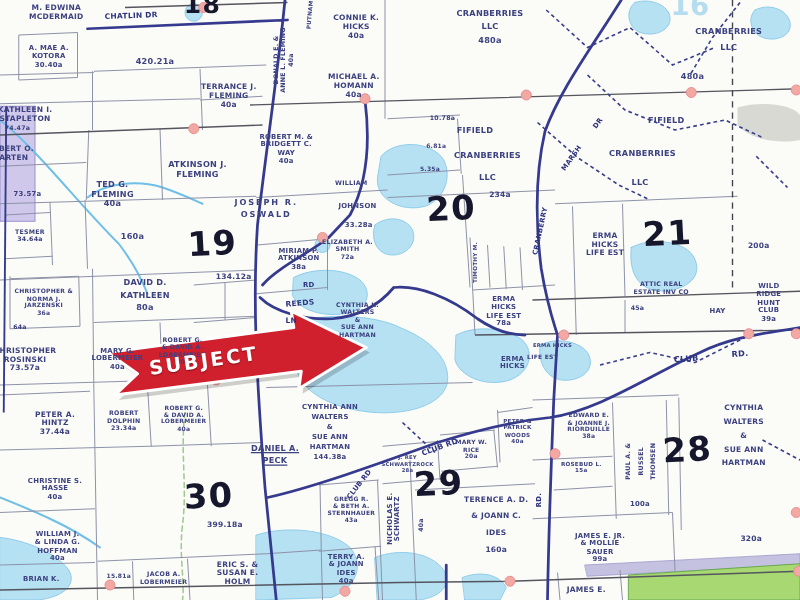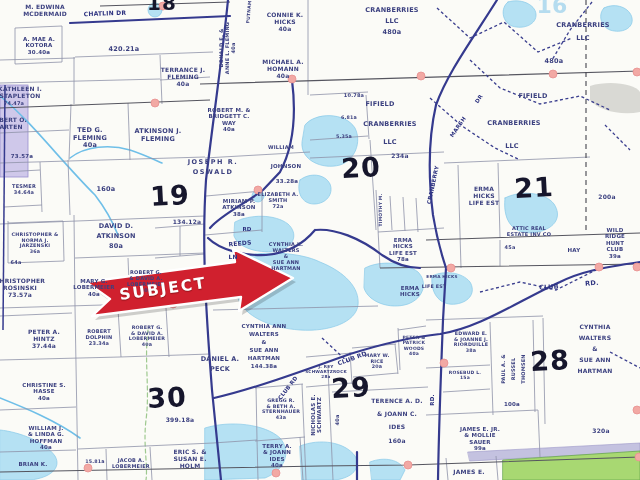--- a/index.html
+++ b/index.html
@@ -160,38 +160,38 @@
       <div class="lbl" style="left: 390px; top: 143px; font-size: 6.5px; transform: translate(-50%, -50%) rotate(0deg);">LLC</div>
       <div class="lbl" style="left: 400px; top: 156px; font-size: 6px; transform: translate(-50%, -50%) rotate(0deg);">234a</div>
       <div class="lbl" style="left: 533px; top: 97px; font-size: 6.5px; transform: translate(-50%, -50%) rotate(0deg);">FIFIELD</div>
       <div class="lbl" style="left: 514px; top: 124px; font-size: 6.5px; transform: translate(-50%, -50%) rotate(0deg);">CRANBERRIES</div>
       <div class="lbl" style="left: 512px; top: 147px; font-size: 6.5px; transform: translate(-50%, -50%) rotate(0deg);">LLC</div>
       <div class="lbl" style="left: 20px; top: 92px; font-size: 6px; transform: translate(-50%, -50%) rotate(0deg);">KATHLEEN I.
 STAPLETON</div>
       <div class="lbl" style="left: 14px; top: 104px; font-size: 5px; transform: translate(-50%, -50%) rotate(0deg);">74.47a</div>
       <div class="lbl" style="left: 8px; top: 123px; font-size: 6px; transform: translate(-50%, -50%) rotate(0deg);">ROBERT O.
 MARTEN</div>
-      <div class="lbl" style="left: 90px; top: 138px; font-size: 6.5px; transform: translate(-50%, -50%) rotate(0deg);">TED G.
+      <div class="lbl" style="left: 90px; top: 156px; font-size: 6.5px; transform: translate(-50%, -50%) rotate(0deg);">TED G.
 FLEMING
 40a</div>
       <div class="lbl" style="left: 158px; top: 136px; font-size: 6.5px; transform: translate(-50%, -50%) rotate(0deg);">ATKINSON J.
 FLEMING</div>
       <div class="lbl" style="left: 229px; top: 120px; font-size: 5.5px; transform: translate(-50%, -50%) rotate(0deg);">ROBERT M. &amp;
 BRIDGETT C.
 WAY
 40a</div>
       <div class="lbl" style="left: 213px; top: 167px; font-size: 6.5px; line-height: 1.6; letter-spacing: 1.5px; transform: translate(-50%, -50%) rotate(0deg);">JOSEPH R.
 OSWALD</div>
       <div class="lbl" style="left: 22px; top: 156px; font-size: 5.5px; transform: translate(-50%, -50%) rotate(0deg);">73.57a</div>
       <div class="lbl" style="left: 24px; top: 190px; font-size: 5px; transform: translate(-50%, -50%) rotate(0deg);">TESMER
 34.64a</div>
       <div class="lbl" style="left: 106px; top: 190px; font-size: 6.5px; transform: translate(-50%, -50%) rotate(0deg);">160a</div>
       <div class="lbl sec" style="left: 170px; top: 196px; font-size: 27px; transform: translate(-50%, -50%) rotate(-3deg);">19</div>
       <div class="lbl" style="left: 116px; top: 237px; font-size: 6.5px; line-height: 1.5; transform: translate(-50%, -50%) rotate(0deg);">DAVID D.
-ATKINSON
+KATHLEEN
 80a</div>
       <div class="lbl" style="left: 187px; top: 222px; font-size: 6px; transform: translate(-50%, -50%) rotate(0deg);">134.12a</div>
       <div class="lbl" style="left: 35px; top: 243px; font-size: 4.8px; transform: translate(-50%, -50%) rotate(0deg);">CHRISTOPHER &amp;
 NORMA J.
 JARZENSKI
 36a</div>
       <div class="lbl" style="left: 16px; top: 263px; font-size: 5px; transform: translate(-50%, -50%) rotate(0deg);">64a</div>
       <div class="lbl" style="left: 20px; top: 288px; font-size: 6px; transform: translate(-50%, -50%) rotate(0deg);">CHRISTOPHER
 ROSINSKI
 73.57a</div>
@@ -214,21 +214,21 @@
 40a</div>
       <div class="lbl" style="left: 44px; top: 392px; font-size: 5.5px; transform: translate(-50%, -50%) rotate(0deg);">CHRISTINE S.
 HASSE
 40a</div>
       <div class="lbl" style="left: 46px; top: 438px; font-size: 5.5px; transform: translate(-50%, -50%) rotate(0deg);">WILLIAM J.
 &amp; LINDA G.
 HOFFMAN
 40a</div>
       <div class="lbl" style="left: 33px; top: 464px; font-size: 5.5px; transform: translate(-50%, -50%) rotate(0deg);">BRIAN K.</div>
       <div class="lbl sec" style="left: 167px; top: 398px; font-size: 27px; transform: translate(-50%, -50%) rotate(-3deg);">30</div>
-      <div class="lbl" style="left: 220px; top: 364px; font-size: 6.5px; line-height: 1.6; transform: translate(-50%, -50%) rotate(0deg);">DANIEL A.
+      <div class="lbl" style="left: 220px; top: 364px; font-size: 6.5px; line-height: 1.6; transform: translate(-50%, -50%) rotate(0deg); text-decoration: underline;">DANIEL A.
 PECK</div>
       <div class="lbl" style="left: 180px; top: 420px; font-size: 6px; transform: translate(-50%, -50%) rotate(0deg);">399.18a</div>
       <div class="lbl" style="left: 95px; top: 462px; font-size: 4.8px; transform: translate(-50%, -50%) rotate(0deg);">15.81a</div>
       <div class="lbl" style="left: 131px; top: 464px; font-size: 5px; transform: translate(-50%, -50%) rotate(0deg);">JACOB A.
 LOBERMEIER</div>
       <div class="lbl" style="left: 190px; top: 459px; font-size: 6px; transform: translate(-50%, -50%) rotate(0deg);">ERIC S. &amp;
 SUSAN E.
 HOLM</div>
       <div class="lbl" style="left: 277px; top: 456px; font-size: 5.5px; transform: translate(-50%, -50%) rotate(0deg);">TERRY A.
 &amp; JOANN

